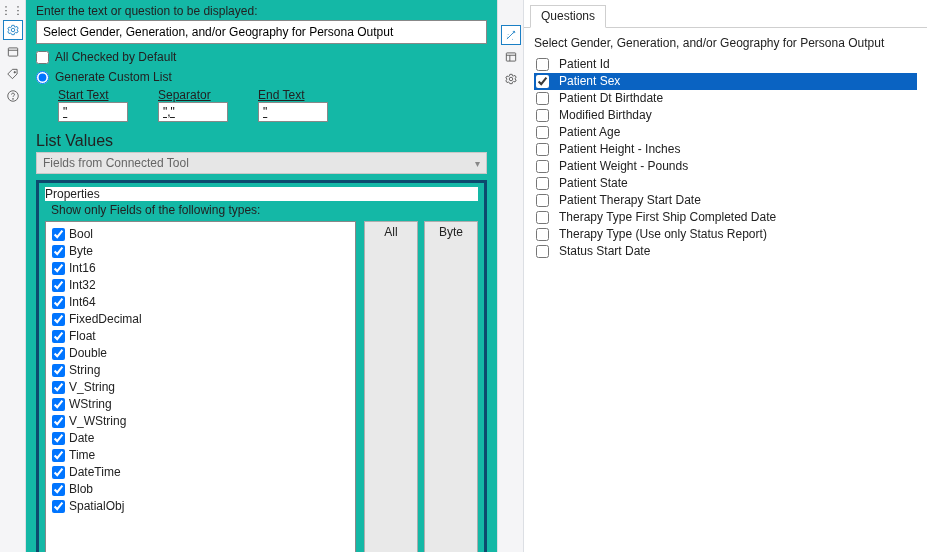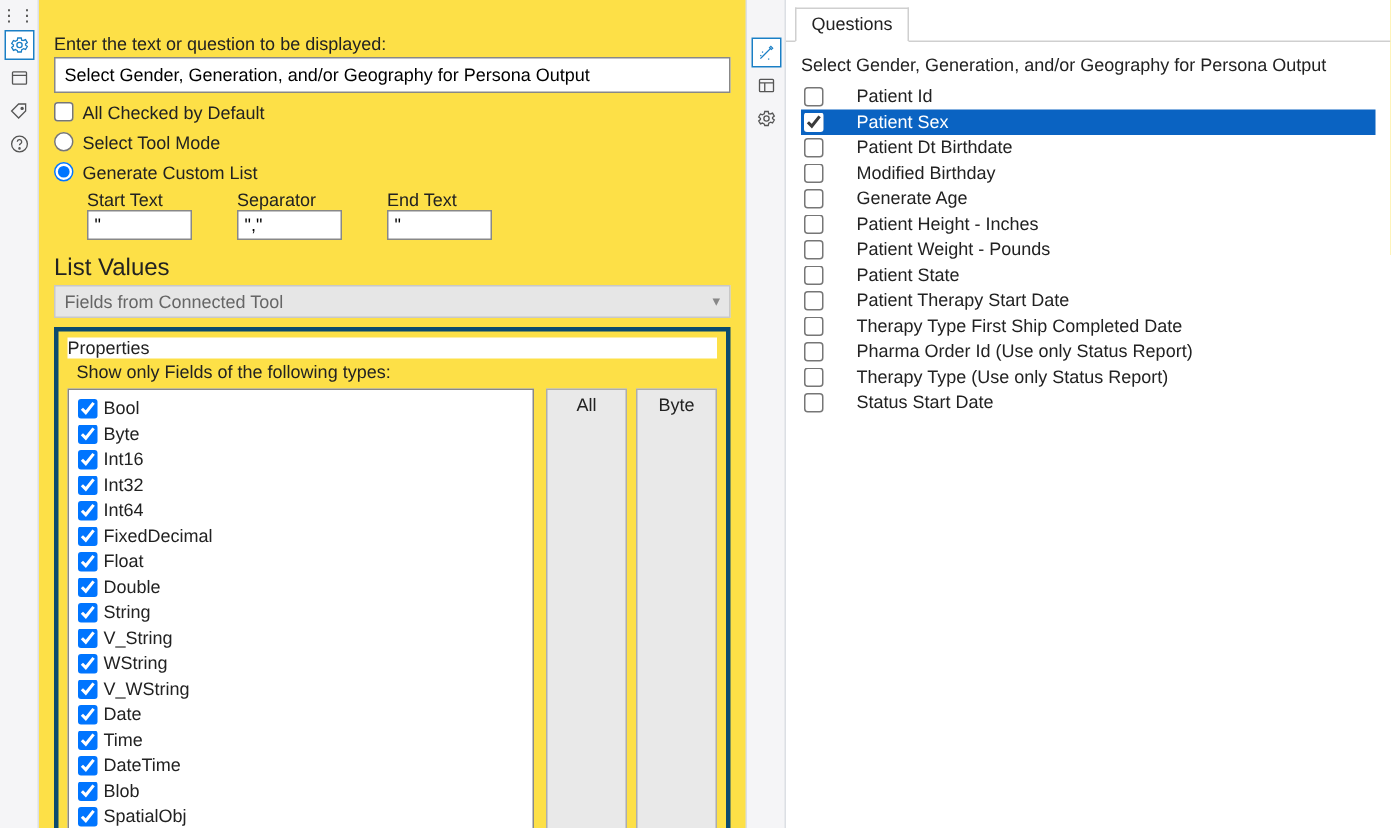--- a/index.html
+++ b/index.html
@@ -31,37 +31,37 @@
     margin: 1px 0;
     border: 1px solid transparent;
     color: #555;
   }
   .rail-btn.active { background: #fff; border: 1px solid #1a7fc5; }
   .rail-btn svg { width: 14px; height: 14px; stroke: #555; fill: none; stroke-width: 1.5; }
   .rail-btn.active svg { stroke: #1a7fc5; }
 
   .left-panel {
     width: 472px;
-    padding: 22px 10px 10px 10px;
+    padding: 4px 10px 10px 10px;
     border-right: 1px solid #dcdfe4;
-    background: #fde047;
+    background: #14b8a6;
     overflow: hidden;
   }
   .lbl { font-size: 12px; margin-bottom: 2px; }
   .txt-input {
     width: 100%;
     border: 1px solid #888;
     padding: 4px 6px;
     font-size: 12px;
     font-family: inherit;
   }
-  .row-opt { display: flex; align-items: flex-start; margin-top: 6px; gap: 4px; }
+  .row-opt { display: flex; align-items: flex-end; margin-top: 6px; gap: 4px; }
   .row-opt input[type=checkbox], .row-opt input[type=radio] { margin: 0 2px 0 0; }
   .sub-row { display: flex; gap: 30px; margin-top: 4px; margin-left: 22px; }
-  .sub-col { display: flex; flex-direction: column; }
+  .sub-col { display: flex; flex-direction: column; text-decoration: underline; }
   .mini-input { width: 70px; border: 1px solid #888; padding: 2px 4px; font-size: 12px; font-family: inherit; }
   
   .section-hdr { margin-top: 10px; font-size: 16px; }
   .combo {
     width: 100%;
     background: #e6e6e6;
     border: 1px solid #c8c8c8;
     padding: 3px 6px;
     color: #666;
     display: flex; justify-content: space-between; align-items: center;
@@ -116,21 +116,21 @@
     border-bottom: 1px solid #fff;
     padding: 3px 10px 4px 10px;
     background: #fff;
     position: relative;
     top: 1px;
     font-size: 12px;
   }
   .q-body { padding: 8px 10px; }
   .q-prompt { font-size: 12px; margin-bottom: 6px; }
   .q-list { border: 0; }
-  .q-item { display: flex; align-items: center; gap: 20px; line-height: 17px; padding: 0 2px; }
+  .q-item { display: flex; align-items: center; gap: 8px; line-height: 17px; padding: 0 2px; }
   .q-item input[type=checkbox] { margin: 0 2px 0 0; }
   .q-item.selected { background: #0a63c2; color: #fff; }
   .q-item.selected input[type=checkbox] { accent-color: #fff; }
 </style>
 </head>
 <body>
 
 <div class="root">
 
   <div class="left-rail">
@@ -162,24 +162,20 @@
     </div>
   </div>
 
   <div class="left-panel">
     <div class="lbl">Enter the text or question to be displayed:</div>
     <input type="text" class="txt-input" value="Select Gender, Generation, and/or Geography for Persona Output" style="">
 
     <div class="row-opt">
       <input type="checkbox" style="">
       <span>All Checked by Default</span>
-    </div>
-    <div class="row-opt">
-      <input type="radio" name="mode" style="">
-      <span>Select Tool Mode</span>
     </div>
     <div class="row-opt">
       <input type="radio" name="mode" checked="" style="">
       <span>Generate Custom List</span>
     </div>
 
     <div class="sub-row">
       <div class="sub-col">
         <span>Start Text</span>
         <input type="text" class="mini-input" value="&quot;" style="">
@@ -320,45 +316,41 @@
           <div class="q-item">
             <input type="checkbox" style="">
             <span>Patient Dt Birthdate</span>
           </div>
           <div class="q-item">
             <input type="checkbox" style="">
             <span>Modified Birthday</span>
           </div>
           <div class="q-item">
             <input type="checkbox" style="">
-            <span>Generate Age</span>
+            <span>Patient Age</span>
           </div>
           <div class="q-item">
             <input type="checkbox" style="">
             <span>Patient Height - Inches</span>
           </div>
           <div class="q-item">
             <input type="checkbox" style="">
             <span>Patient Weight - Pounds</span>
           </div>
           <div class="q-item">
             <input type="checkbox" style="">
             <span>Patient State</span>
           </div>
           <div class="q-item">
             <input type="checkbox" style="">
             <span>Patient Therapy Start Date</span>
           </div>
           <div class="q-item">
             <input type="checkbox" style="">
             <span>Therapy Type First Ship Completed Date</span>
-          </div>
-          <div class="q-item">
-            <input type="checkbox" style="">
-            <span>Pharma Order Id (Use only Status Report)</span>
           </div>
           <div class="q-item">
             <input type="checkbox" style="">
             <span>Therapy Type (Use only Status Report)</span>
           </div>
           <div class="q-item">
             <input type="checkbox" style="">
             <span>Status Start Date</span>
           </div>
         </div>

